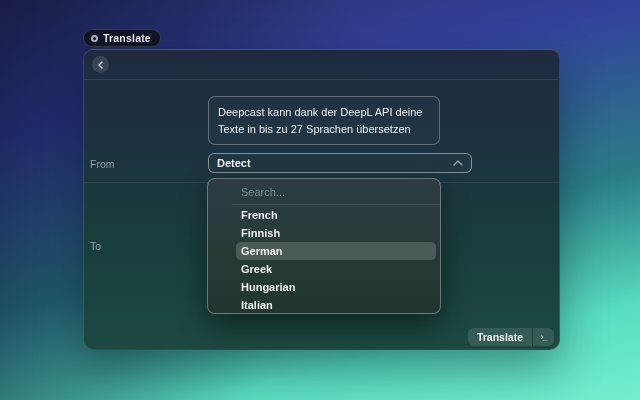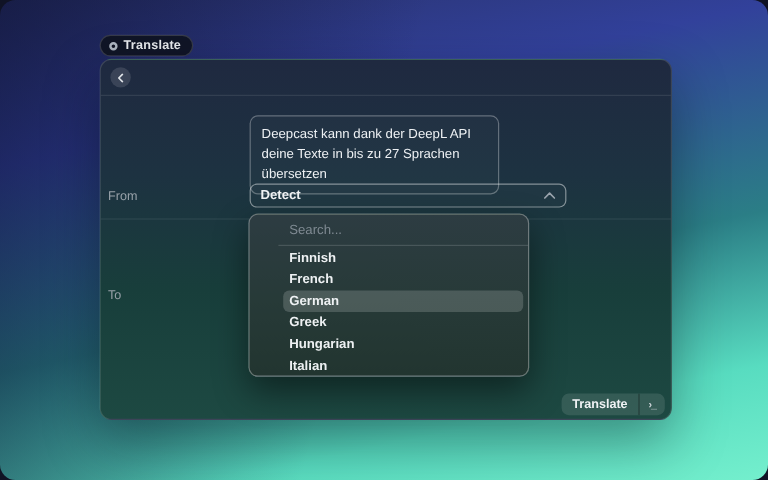--- a/index.html
+++ b/index.html
@@ -2,21 +2,20 @@
 <html><head>
 <meta charset="utf-8">
 <style>
   html,body{margin:0;padding:0;background:#101325;}
   .stage{
     position:relative;width:640px;height:400px;overflow:hidden;
     font-family:"Liberation Sans","DejaVu Sans",sans-serif;
     background:
       linear-gradient(105deg, rgba(10,14,45,0.55) 0%, rgba(10,14,45,0) 48%),
       linear-gradient(168deg, #283067 0%, #32419b 26%, #2b7e86 58%, #58dcc0 82%, #74efcd 100%);
-    border-radius: 13px;
   }
   
   .badge{
     position:absolute;left:83px;top:29px;height:18px;
     display:inline-flex;align-items:center;gap:5px;
     padding:0 9px 0 7px;border-radius:10px;box-sizing:border-box;
     background:rgba(15,20,34,0.92);border:1px solid rgba(255,255,255,0.16);
     color:#e9ebef;font-size:10.5px;font-weight:700;letter-spacing:.2px;
   }
   .gear{width:7px;height:7px;border:2px solid #aeb6c2;border-radius:50%;box-sizing:border-box;}
@@ -28,21 +27,21 @@
     box-shadow:0 18px 45px rgba(0,10,20,0.38);
   }
   .header{position:relative;height:29px;border-bottom:1px solid rgba(255,255,255,0.09);}
   .back{
     position:absolute;left:8px;top:6px;width:17px;height:17px;border-radius:50%;
     background:rgba(255,255,255,0.12);border:none;padding:0;cursor:pointer;
     display:flex;align-items:center;justify-content:center;color:#dfe3e8;
   }
   .body{position:relative;height:271px;}
   .textbox{
-    position:absolute;left:124px;top:16px;width:208px;min-height:41px;box-sizing:border-box;
+    position:absolute;left:124px;top:16px;width:232px;min-height:41px;box-sizing:border-box;
     padding:7px 9px;border:1px solid rgba(255,255,255,0.30);border-radius:7px;
     font-size:11px;line-height:1.5;color:#edf0f3;background:rgba(255,255,255,0.02);
   }
   .form-label{
     position:absolute;left:6px;width:100px;
     color:#97a0a8;font-size:10.5px;
   }
   .label-from{top:78px;}
   .label-to{top:120px;margin-top:40px;}
   .field{
@@ -124,22 +123,22 @@
       </div>
 
       <div class="sec-divider"></div>
 
       <div class="form-label label-to">To</div>
 
       <div class="panel">
         <input class="search" type="text" placeholder="Search..." style="">
         <div class="p-divider"></div>
         <div class="options">
+          <div class="option">French</div>
           <div class="option">Finnish</div>
-          <div class="option">French</div>
           <div class="option selected">German</div>
           <div class="option">Greek</div>
           <div class="option">Hungarian</div>
           <div class="option">Italian</div>
         </div>
       </div>
 
       <div class="actions">
         <button class="translate-btn">Translate</button>
         <span class="key">›_</span>

